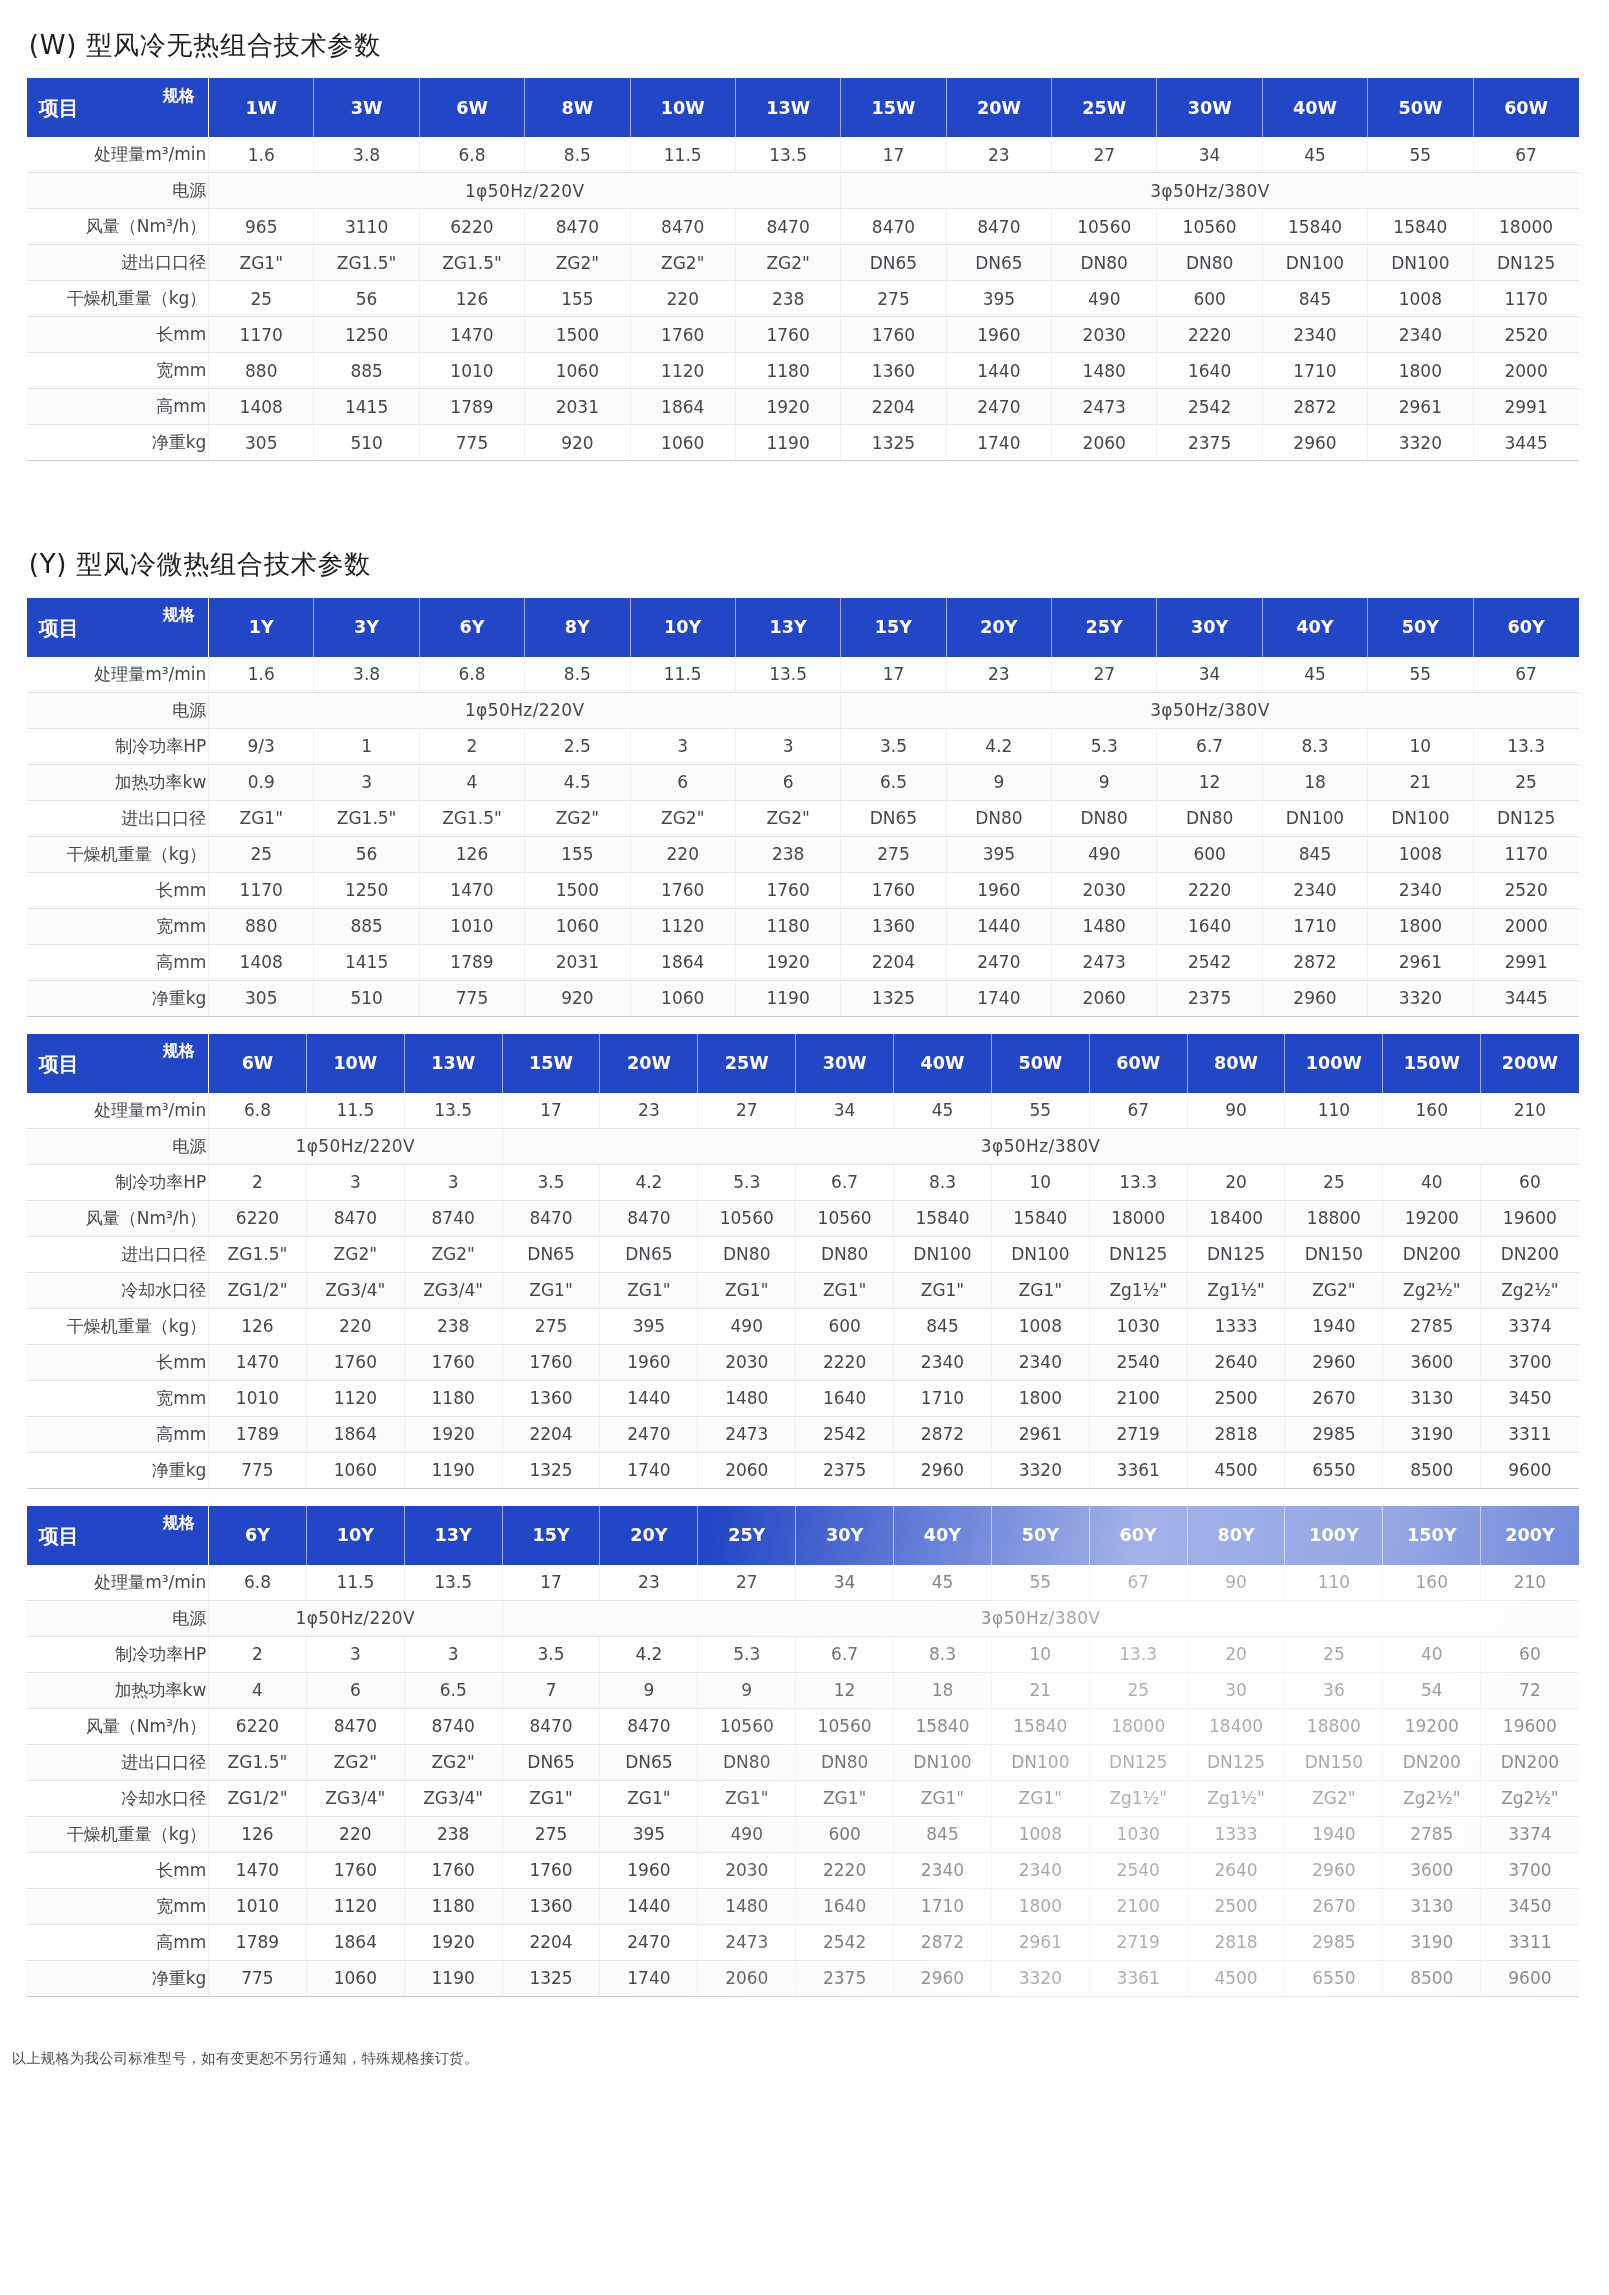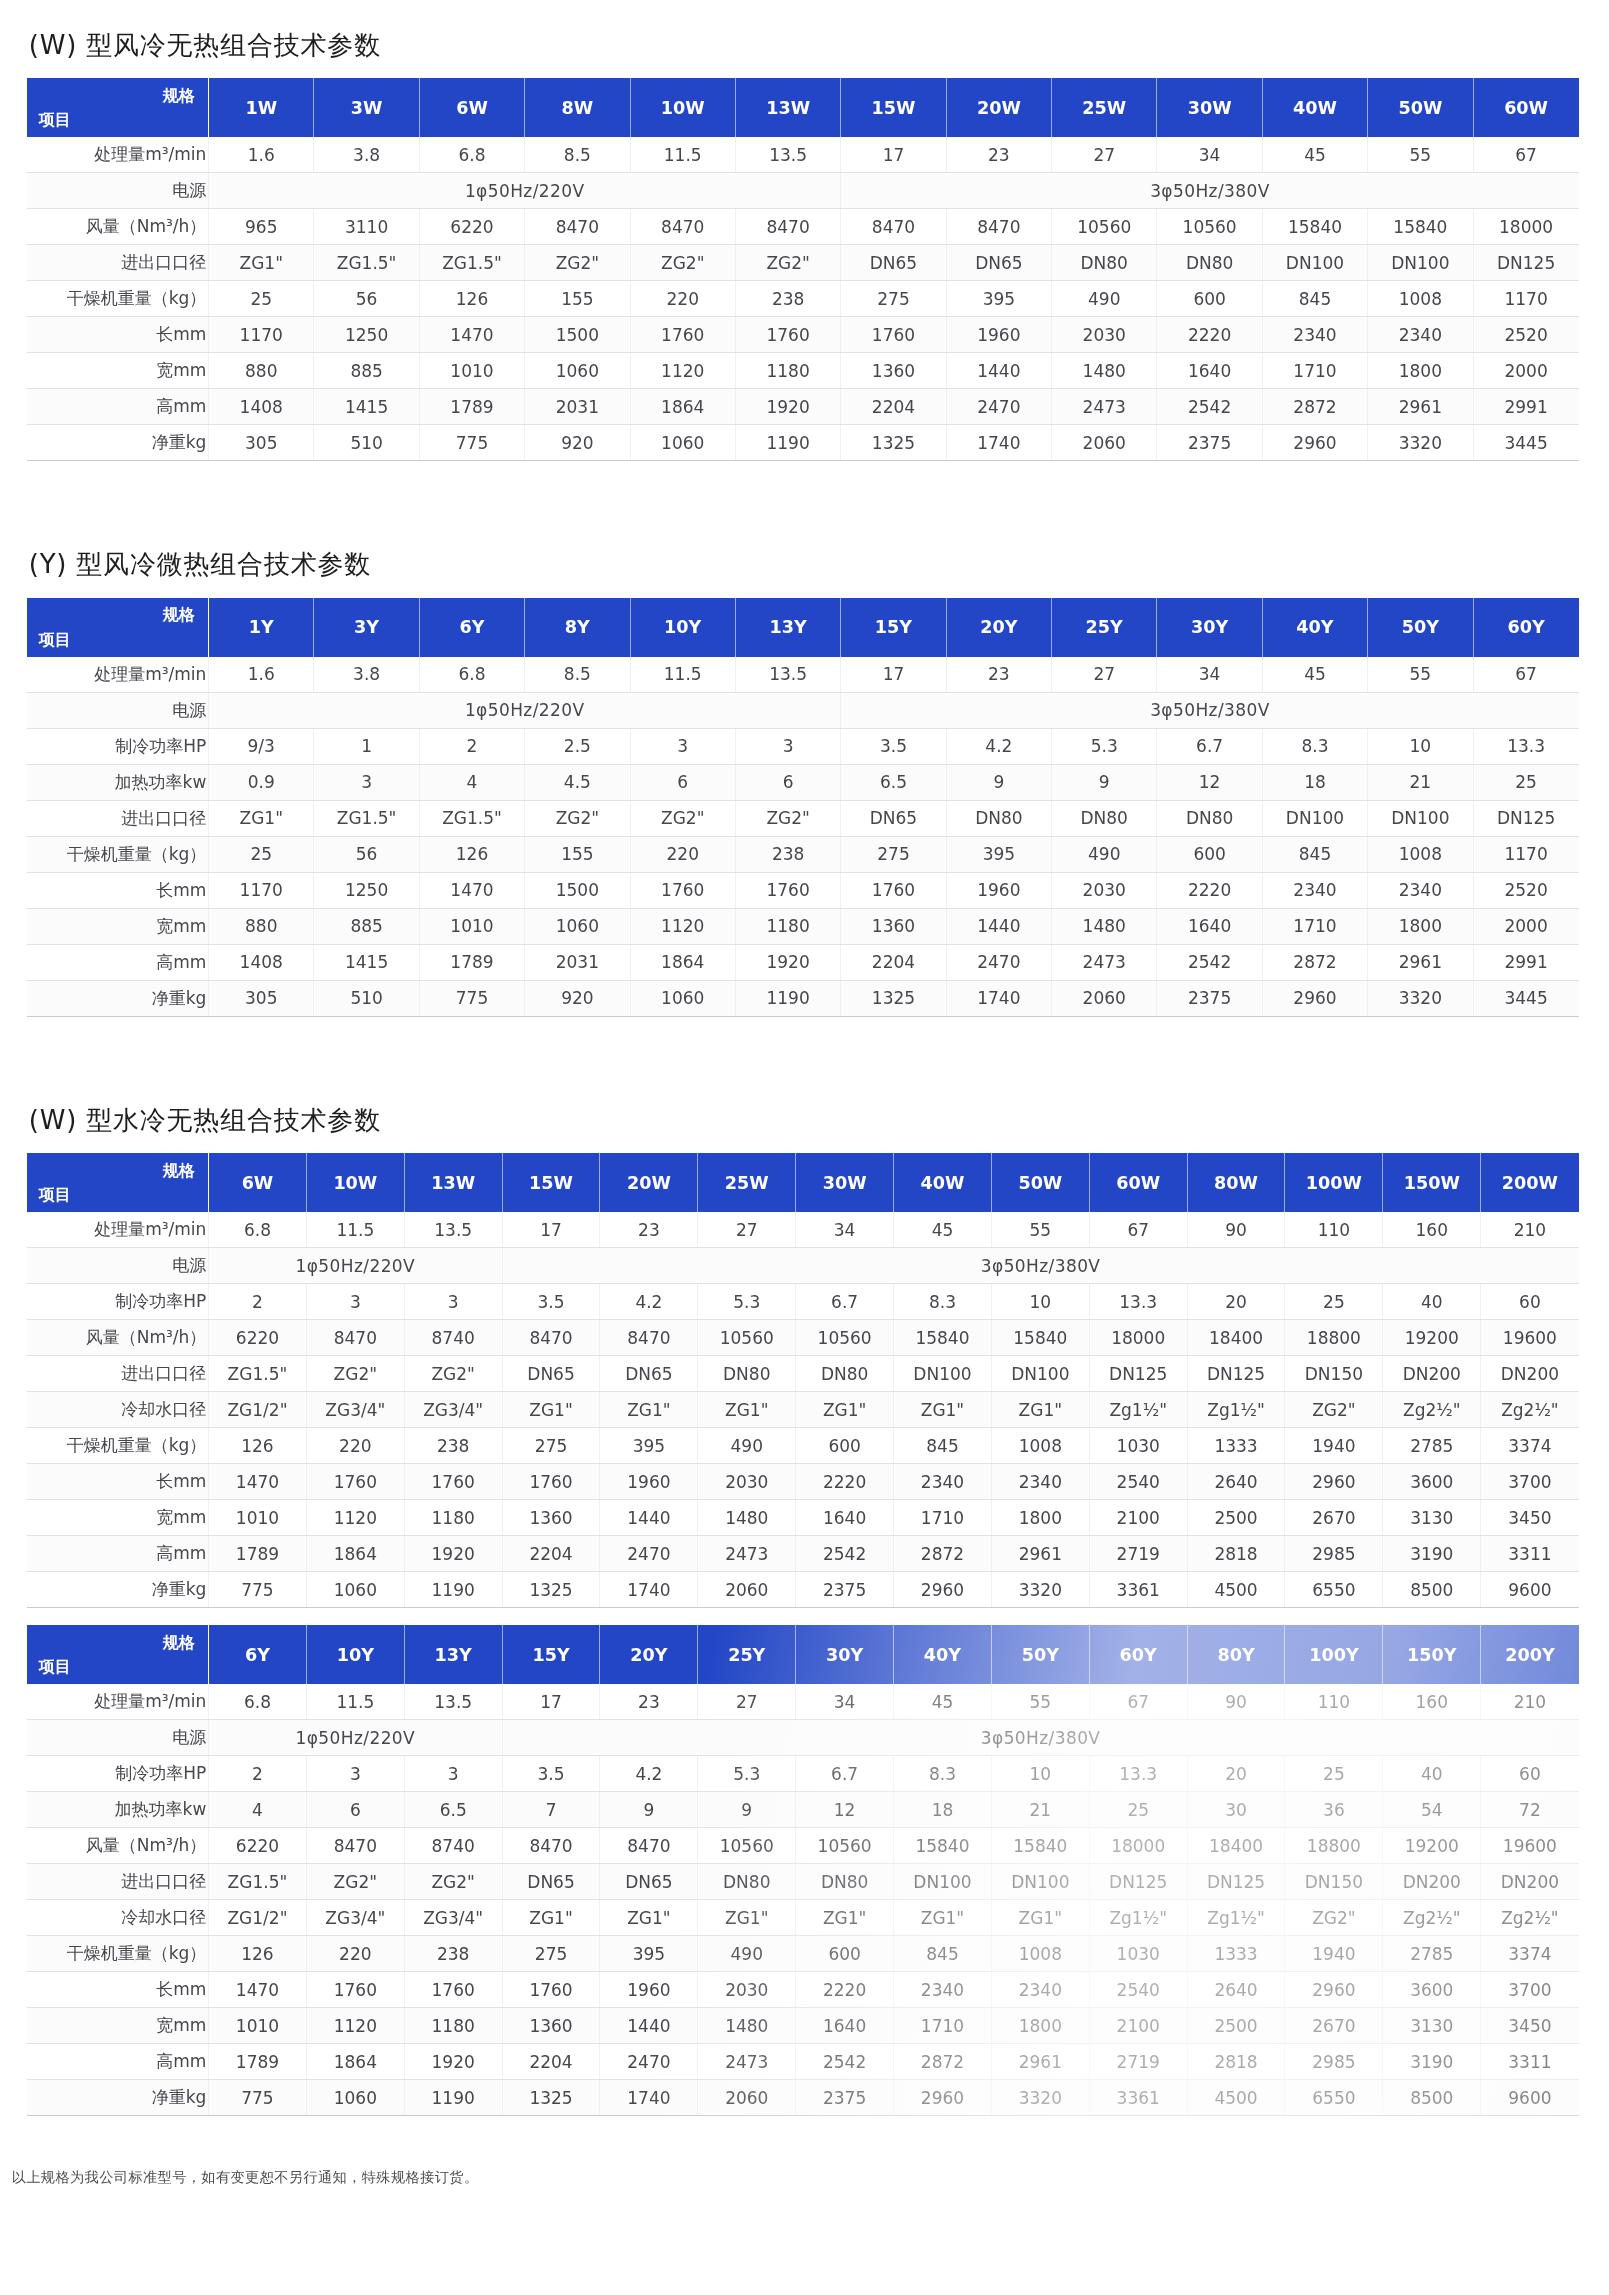--- a/index.html
+++ b/index.html
@@ -55,23 +55,23 @@
       transparent calc(50% + 0.8px));
   }
   th.corner .spec-word {
     position: absolute;
     top: 7.5px;
     right: 13.4px;
     font-size: 16px;
   }
   th.corner .item-word {
     position: absolute;
-    bottom: 6px;
+    bottom: 15px;
     left: 11.7px;
-    font-size: 16px;
+    font-size: 20px;
   }
 
   table.spec tbody td {
     height: 35px;
     text-align: center;
     vertical-align: middle;
     font-size: 17px;
     color: #45474c;
     border-bottom: 0.8px solid #e0e2e6;
     border-left: 0.8px solid #eef0f3;
@@ -479,21 +479,20 @@
                 <td class="value-cell">2375</td>
                 <td class="value-cell">2960</td>
                 <td class="value-cell">3320</td>
                 <td class="value-cell">3445</td>
               </tr>
             </tbody>
           </table>
         </div>
       </section>
       <section class="section">
-        <h2 class="section-title">(W) 型水冷无热组合技术参数</h2>
         <div class="table-wrap">
           <table class="spec">
             <colgroup>
               <col style="width: 11.7%;">
               <col style="width: 6.307%;">
               <col style="width: 6.307%;">
               <col style="width: 6.307%;">
               <col style="width: 6.307%;">
               <col style="width: 6.307%;">
               <col style="width: 6.307%;">

